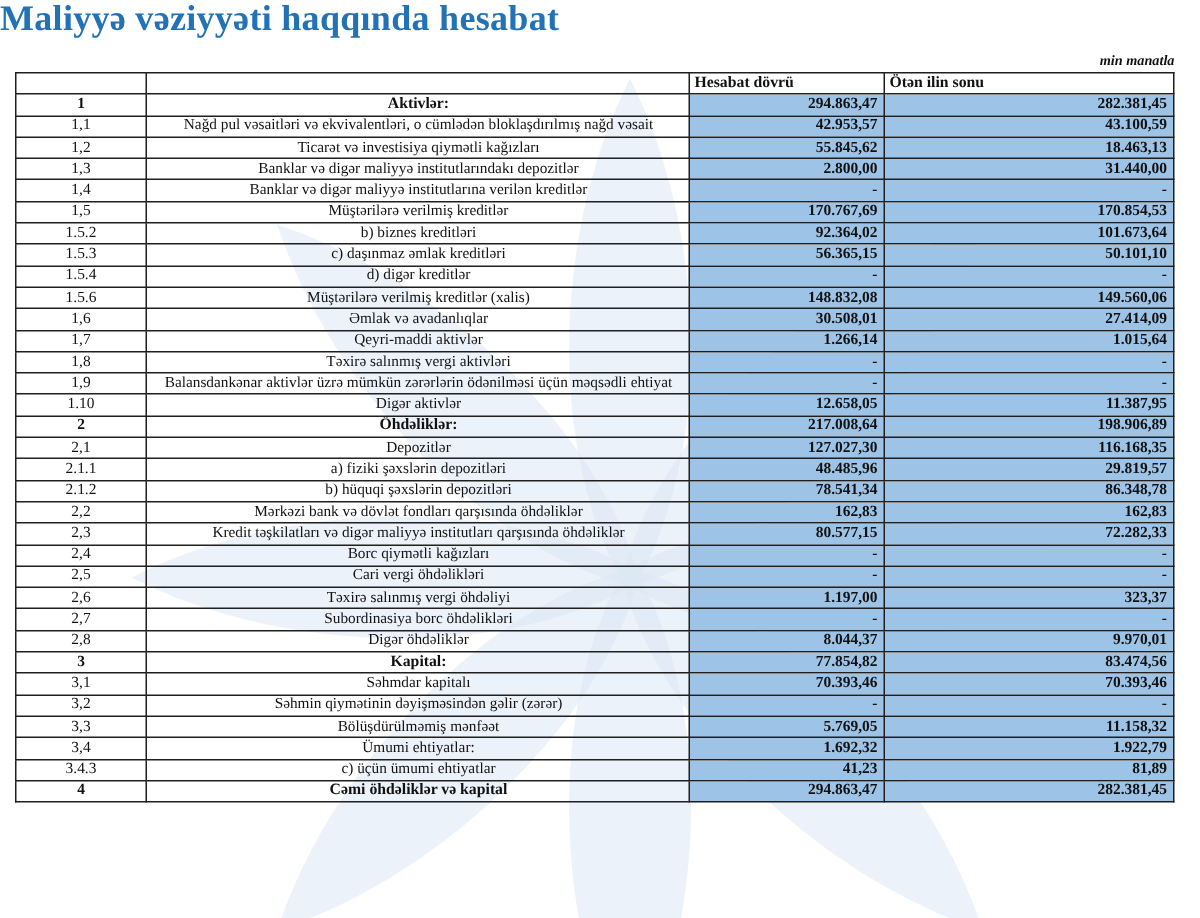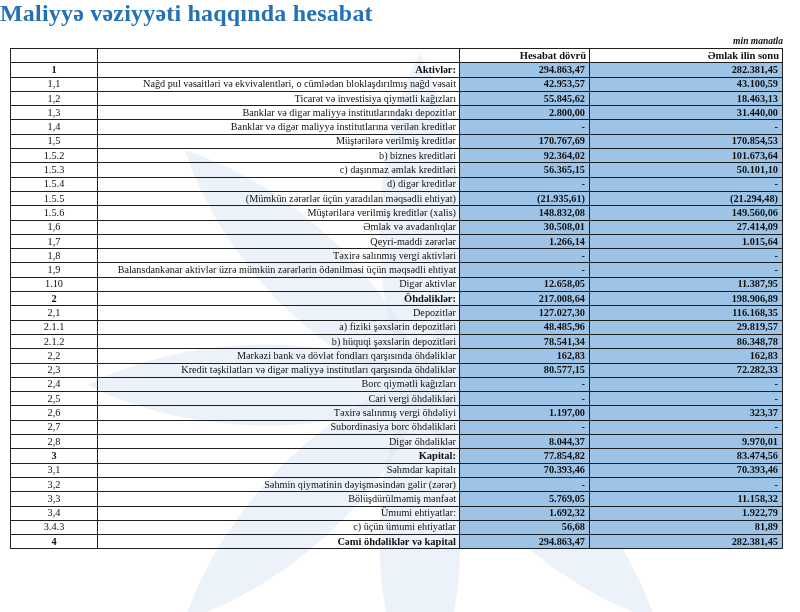--- a/index.html
+++ b/index.html
@@ -63,30 +63,30 @@
     height: 13.3px;
     line-height: 12px;
     padding: 0 3px;
     overflow: hidden;
     color: #111;
     vertical-align: middle;
   }
   thead th {
     font-size: 10.5px;
     font-weight: bold;
-    text-align: right;
+    text-align: left;
     background: transparent;
   }
   td.num {
     font-size: 10.3px;
     text-align: center;
   }
   td.label {
     font-size: 10.2px;
-    text-align: right;
+    text-align: center;
     padding-left: 4px;
     white-space: nowrap;
   }
   td.label.wrap { white-space: normal; }
   td.val {
     font-size: 10.3px;
     font-weight: bold;
     text-align: right;
     padding-right: 4px;
     background: var(--cell-blue, #9DC3E6);
@@ -121,21 +121,21 @@
       <col class="c-num">
         <col class="c-label">
         <col class="c-cur">
         <col class="c-prev">
     </colgroup>
     <thead>
       <tr>
         <th></th>
         <th></th>
         <th>Hesabat dövrü</th>
-        <th>Əmlak ilin sonu</th>
+        <th>Ötən ilin sonu</th>
       </tr>
     </thead>
     <tbody id="table-body">
         <tr class="section">
           <td class="num">1</td>
           <td class="label">Aktivlər:</td>
           <td class="val">294.863,47</td>
           <td class="val">282.381,45</td>
         </tr>
         <tr>
@@ -180,40 +180,34 @@
           <td class="val">56.365,15</td>
           <td class="val">50.101,10</td>
         </tr>
         <tr>
           <td class="num">1.5.4</td>
           <td class="label">d) digər kreditlər</td>
           <td class="val">-</td>
           <td class="val">-</td>
         </tr>
         <tr>
-          <td class="num">1.5.5</td>
-          <td class="label">(Mümkün zərərlər üçün yaradılan məqsədli ehtiyat)</td>
-          <td class="val">(21.935,61)</td>
-          <td class="val">(21.294,48)</td>
-        </tr>
-        <tr>
           <td class="num">1.5.6</td>
           <td class="label">Müştərilərə verilmiş kreditlər (xalis)</td>
           <td class="val">148.832,08</td>
           <td class="val">149.560,06</td>
         </tr>
         <tr>
           <td class="num">1,6</td>
           <td class="label">Əmlak və avadanlıqlar</td>
           <td class="val">30.508,01</td>
           <td class="val">27.414,09</td>
         </tr>
         <tr>
           <td class="num">1,7</td>
-          <td class="label">Qeyri-maddi zərərlər</td>
+          <td class="label">Qeyri-maddi aktivlər</td>
           <td class="val">1.266,14</td>
           <td class="val">1.015,64</td>
         </tr>
         <tr>
           <td class="num">1,8</td>
           <td class="label">Təxirə salınmış vergi aktivləri</td>
           <td class="val">-</td>
           <td class="val">-</td>
         </tr>
         <tr>
@@ -320,21 +314,21 @@
         </tr>
         <tr>
           <td class="num">3,4</td>
           <td class="label">Ümumi ehtiyatlar:</td>
           <td class="val">1.692,32</td>
           <td class="val">1.922,79</td>
         </tr>
         <tr>
           <td class="num">3.4.3</td>
           <td class="label">c) üçün ümumi ehtiyatlar</td>
-          <td class="val">56,68</td>
+          <td class="val">41,23</td>
           <td class="val">81,89</td>
         </tr>
         <tr class="section">
           <td class="num">4</td>
           <td class="label">Cəmi öhdəliklər və kapital</td>
           <td class="val">294.863,47</td>
           <td class="val">282.381,45</td>
         </tr>
       </tbody>
   </table>

